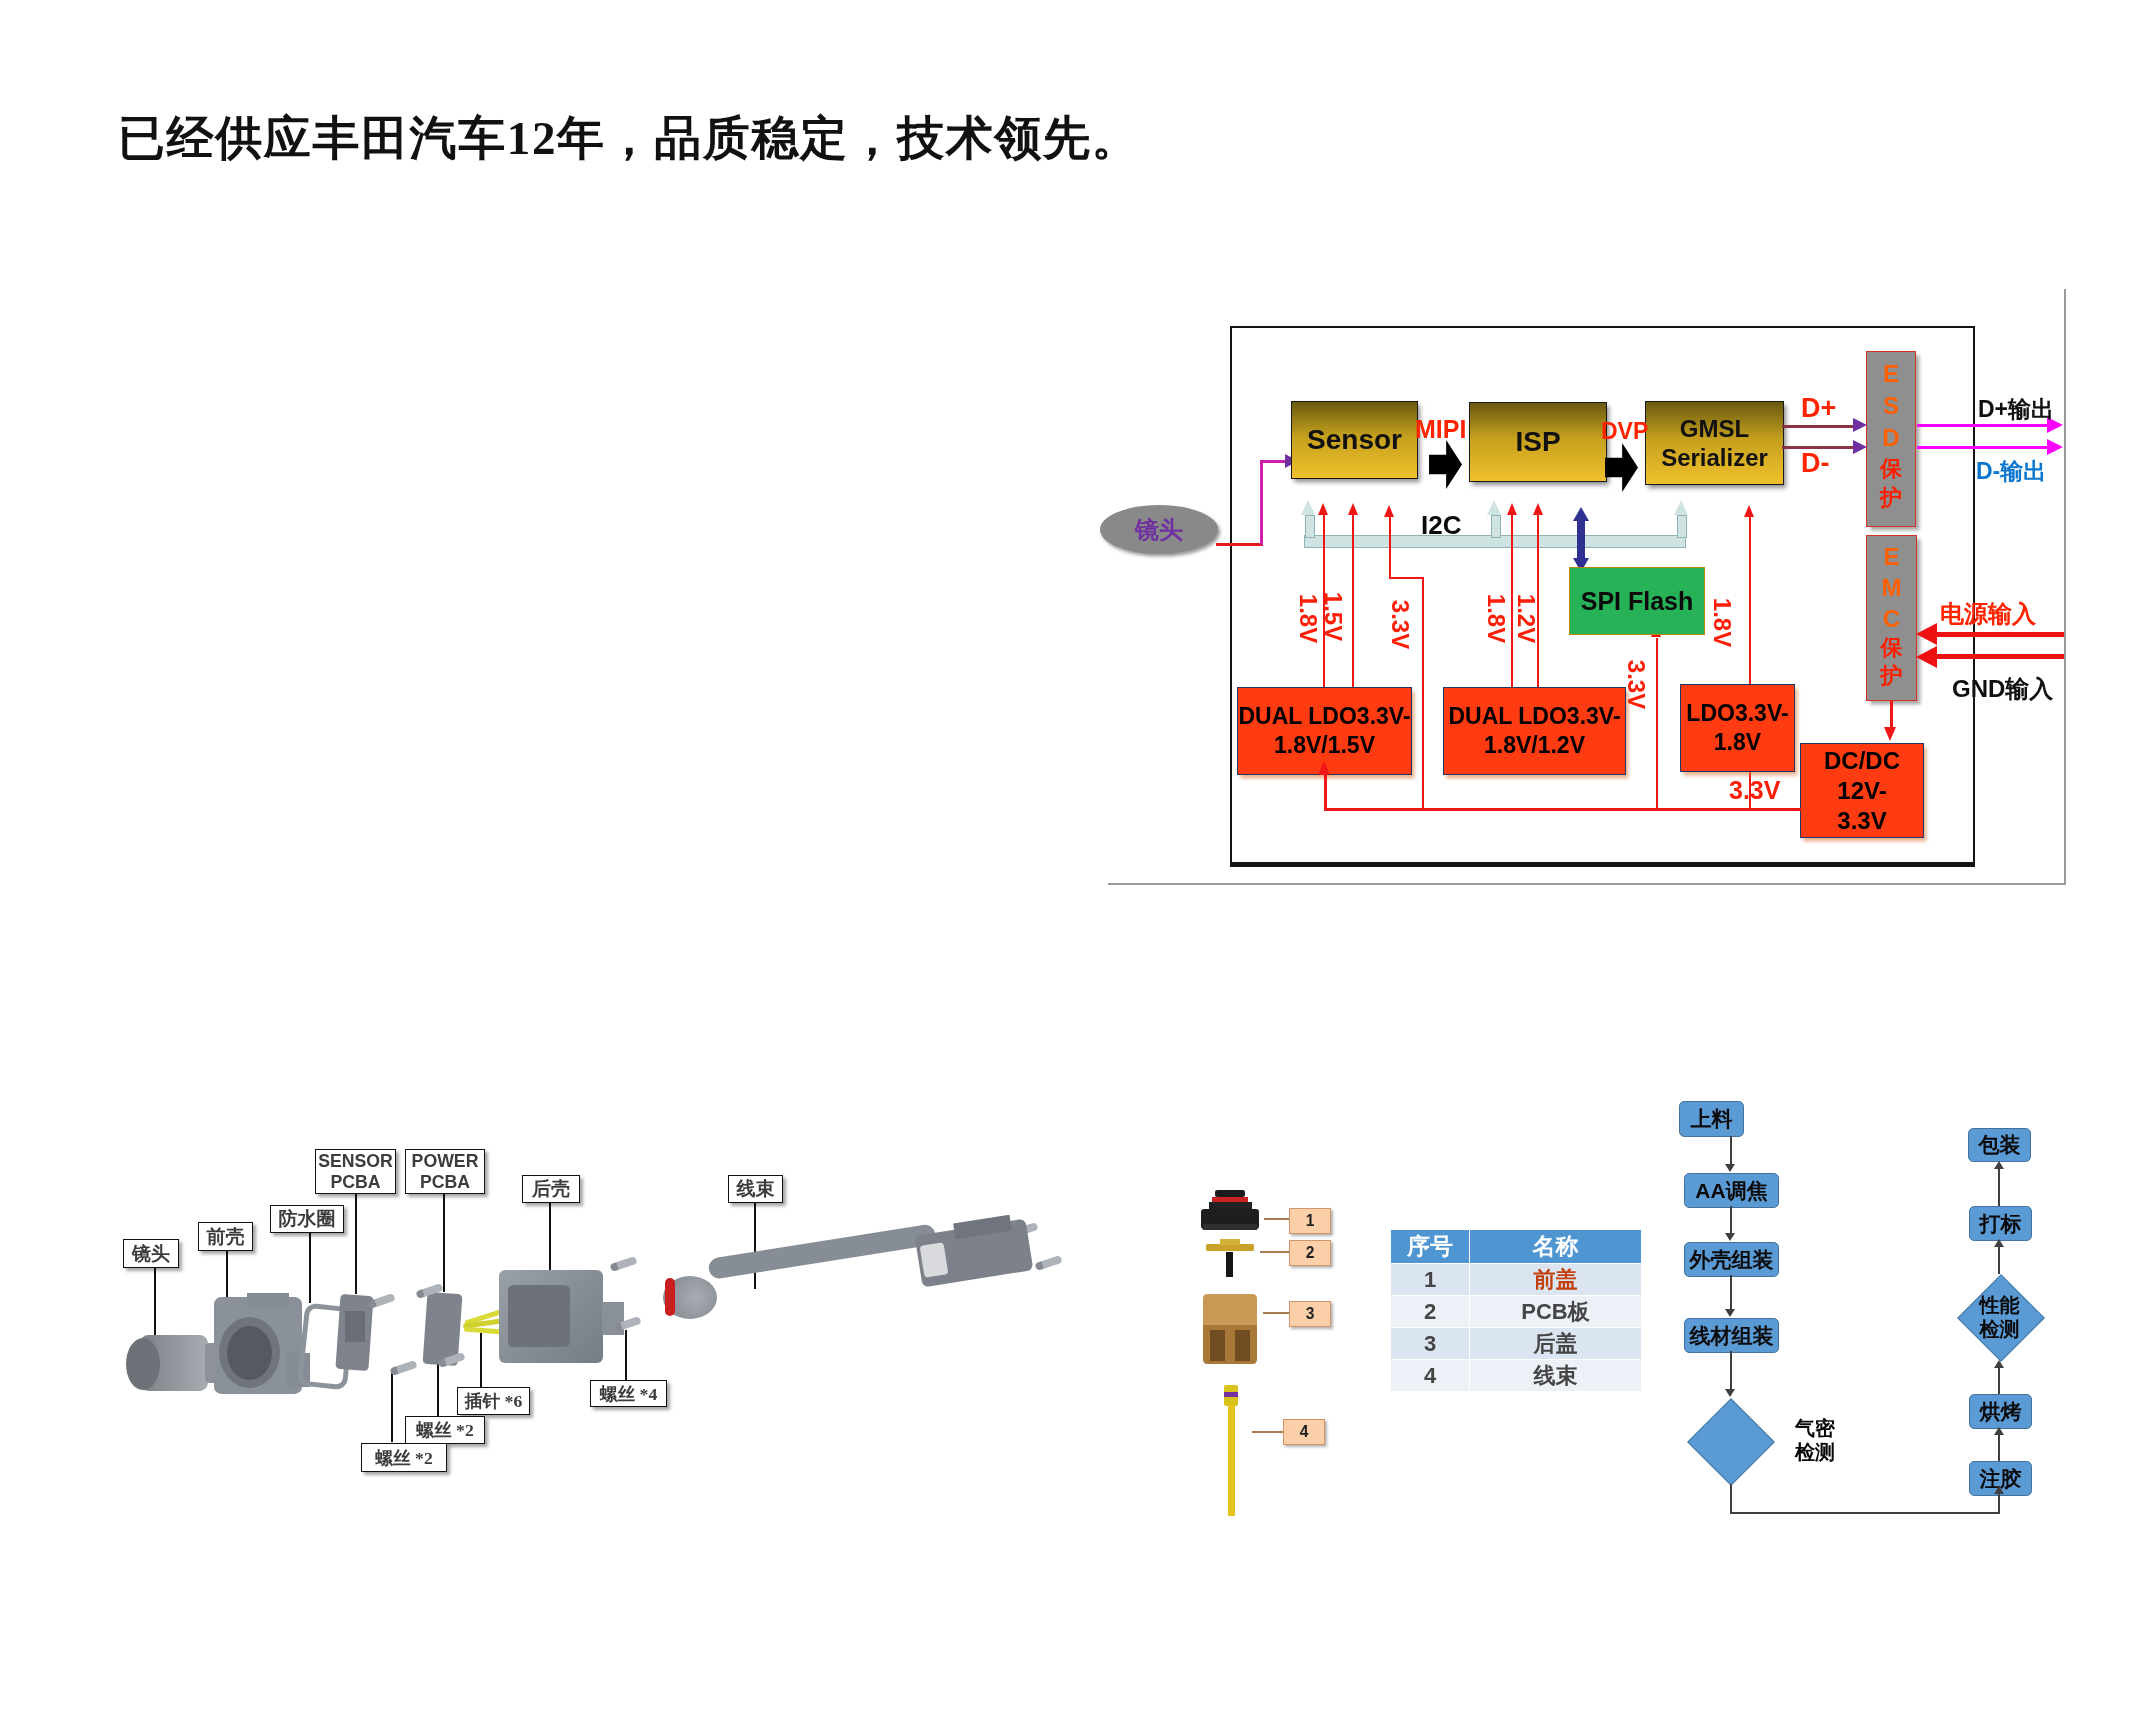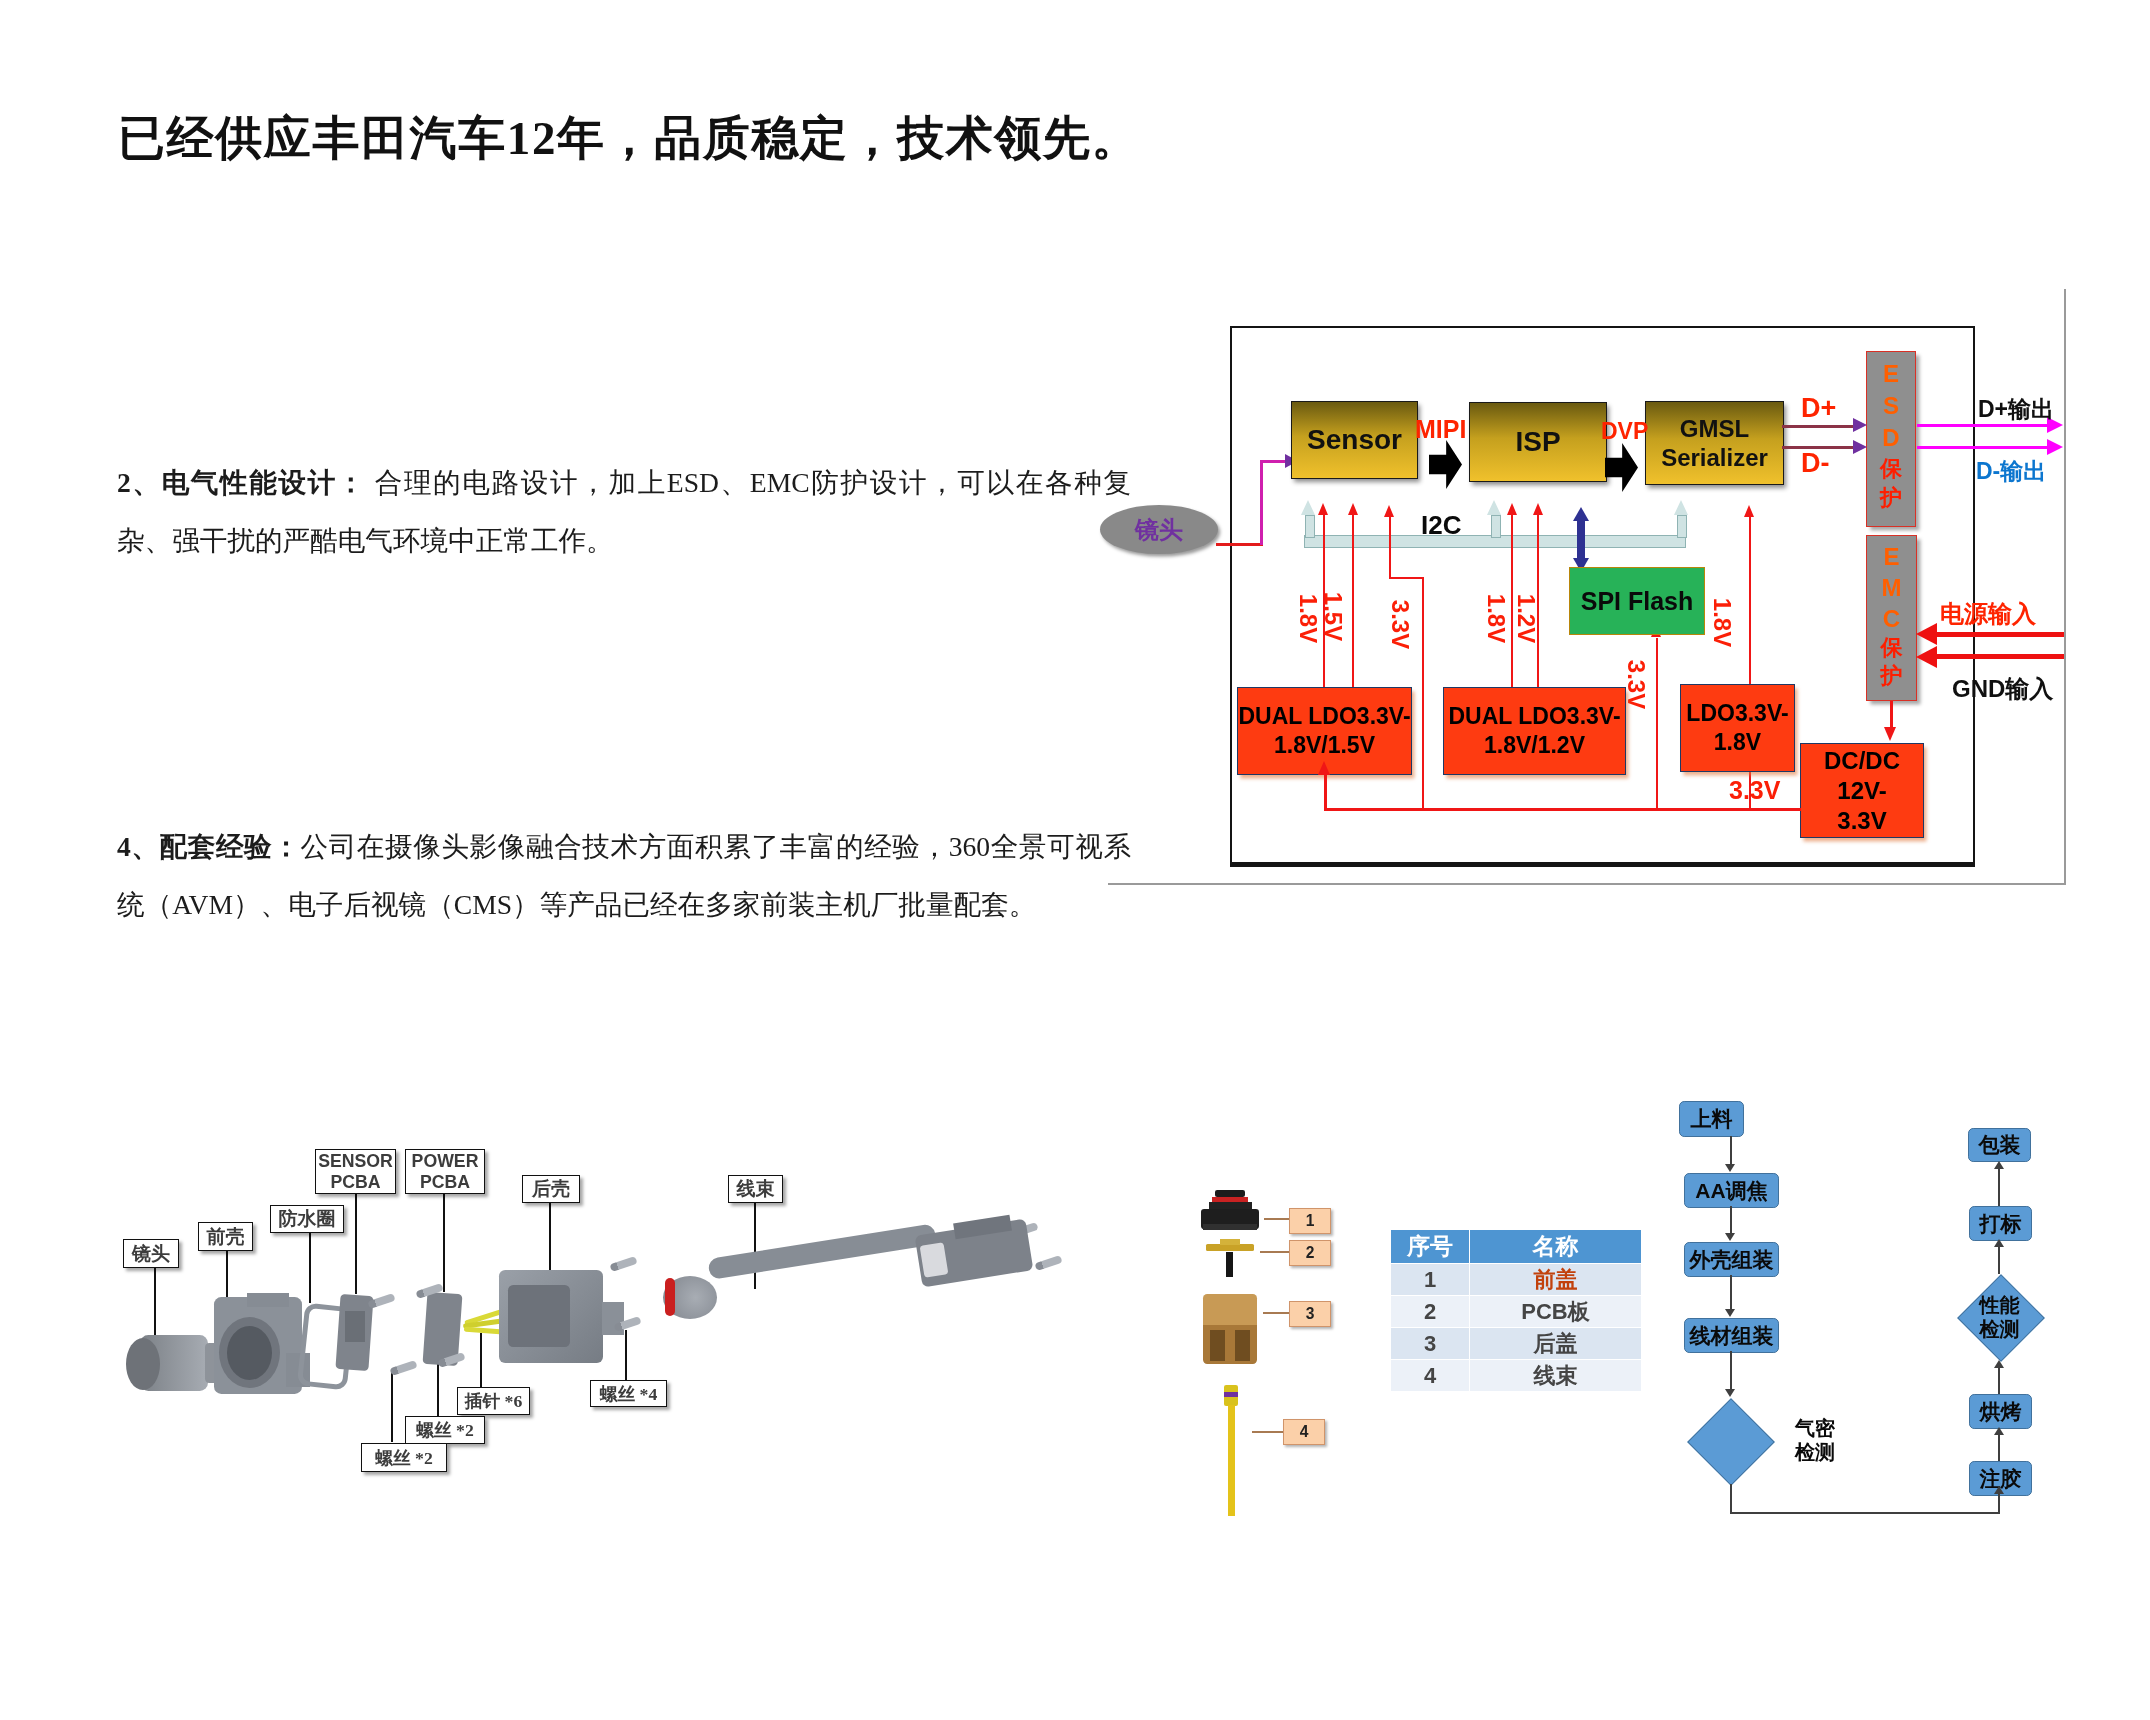--- a/index.html
+++ b/index.html
@@ -30,26 +30,20 @@
   .diamond{background:#5b9bd5;border:1.6px solid #41719c;transform:rotate(45deg);}
   .tcell{display:flex;align-items:center;justify-content:center;font-weight:bold;}
 </style>
 </head>
 <body>
 
 <div class="canvas">
 
   <div class="abs title" style="left:95px;top:107px;">已经供应丰田汽车12年，品质稳定，技术领先。</div>
 
-  <div class="abs para" style="left:94px;top:454px;">
-    <b>2、电气性能设计：</b><span> 合理的电路设计，加上ESD、EMC防护设计，可以在各种复杂、强干扰的严酷电气环境中正常工作。</span>
-  </div>
-  <div class="abs para" style="left:94px;top:818px;">
-    <b>4、配套经验：</b><span>公司在摄像头影像融合技术方面积累了丰富的经验，360全景可视系统（AVM）、电子后视镜（CMS）等产品已经在多家前装主机厂批量配套。</span>
-  </div>
 
   <div>
 
     <div class="abs" style="left:2041px;top:289px;width:1.6px;height:595px;background:#9a9a9a;"></div>
     <div class="abs" style="left:1085px;top:883px;width:958px;height:1.6px;background:#9a9a9a;"></div>
 
     <div class="abs" style="left:1207px;top:326px;width:741px;height:534px;border:2.6px solid #141414;border-bottom-width:5.2px;"></div>
 
     <div class="abs c" style="left:1077px;top:505px;width:118px;height:49px;border-radius:50%;background:#898989;box-shadow:2.1px 2.6px 3.6px rgba(0,0,0,.4);font-weight:bold;font-size:24px;color:#7030a0;">镜头</div>
     <div class="line" style="left:1193px;top:543px;width:47px;height:2.6px;background:#e31b1b;"></div>

